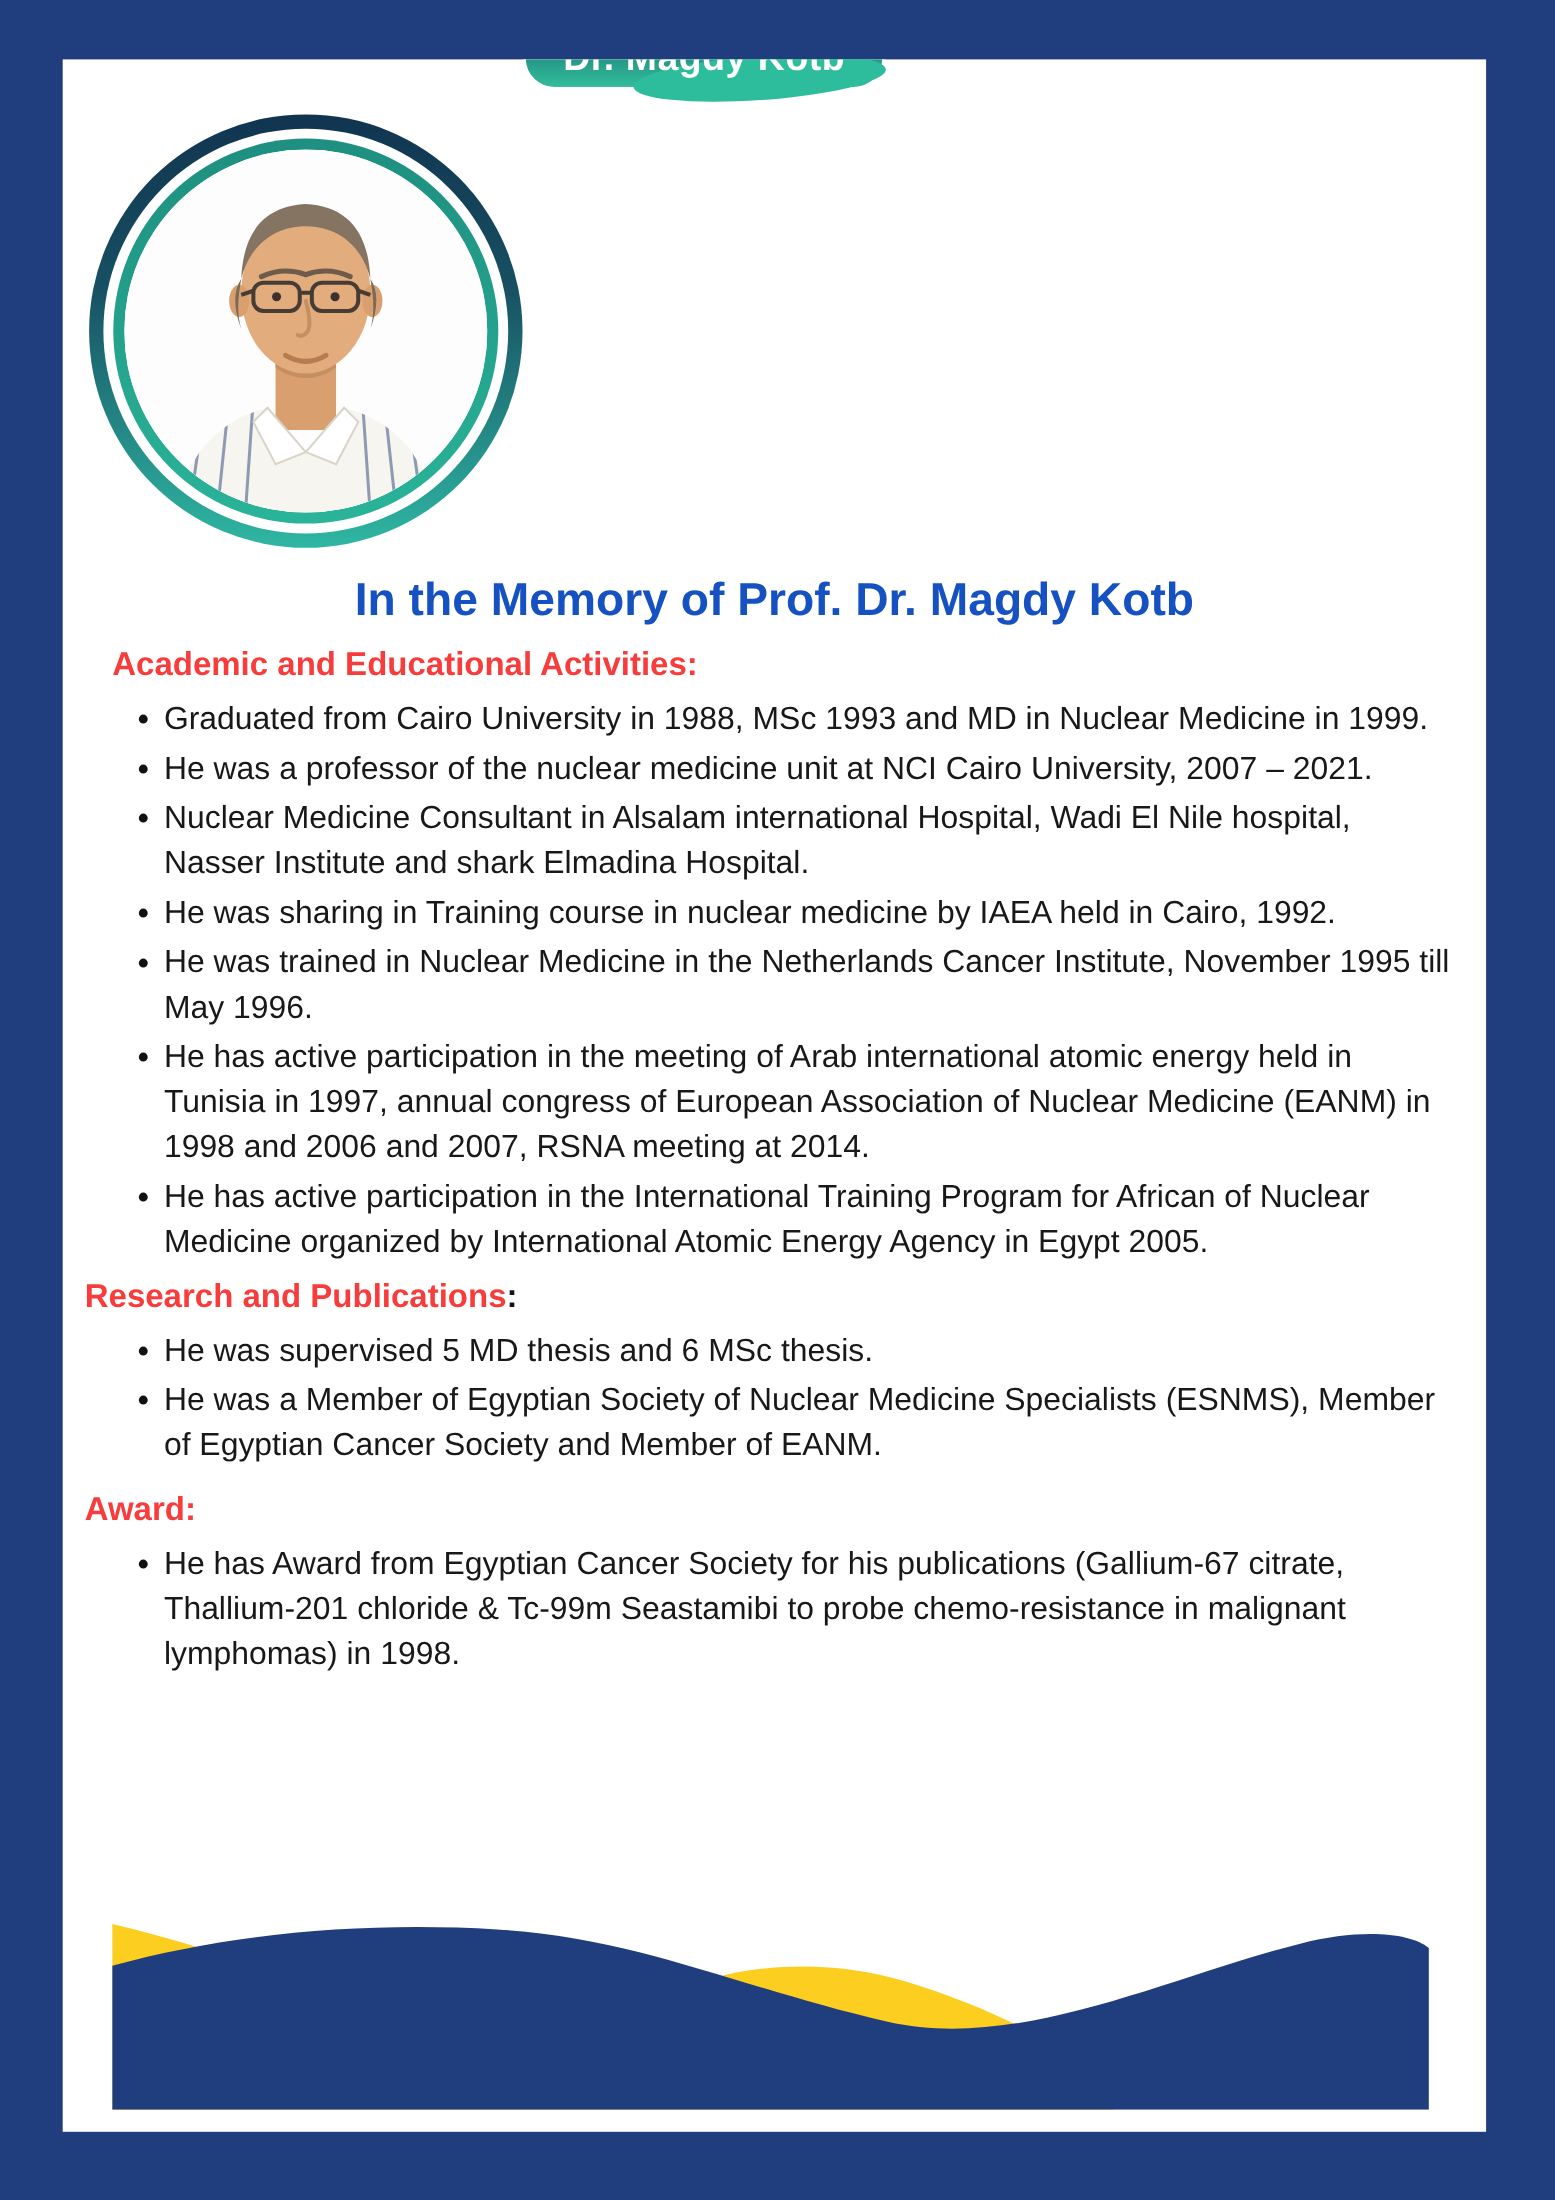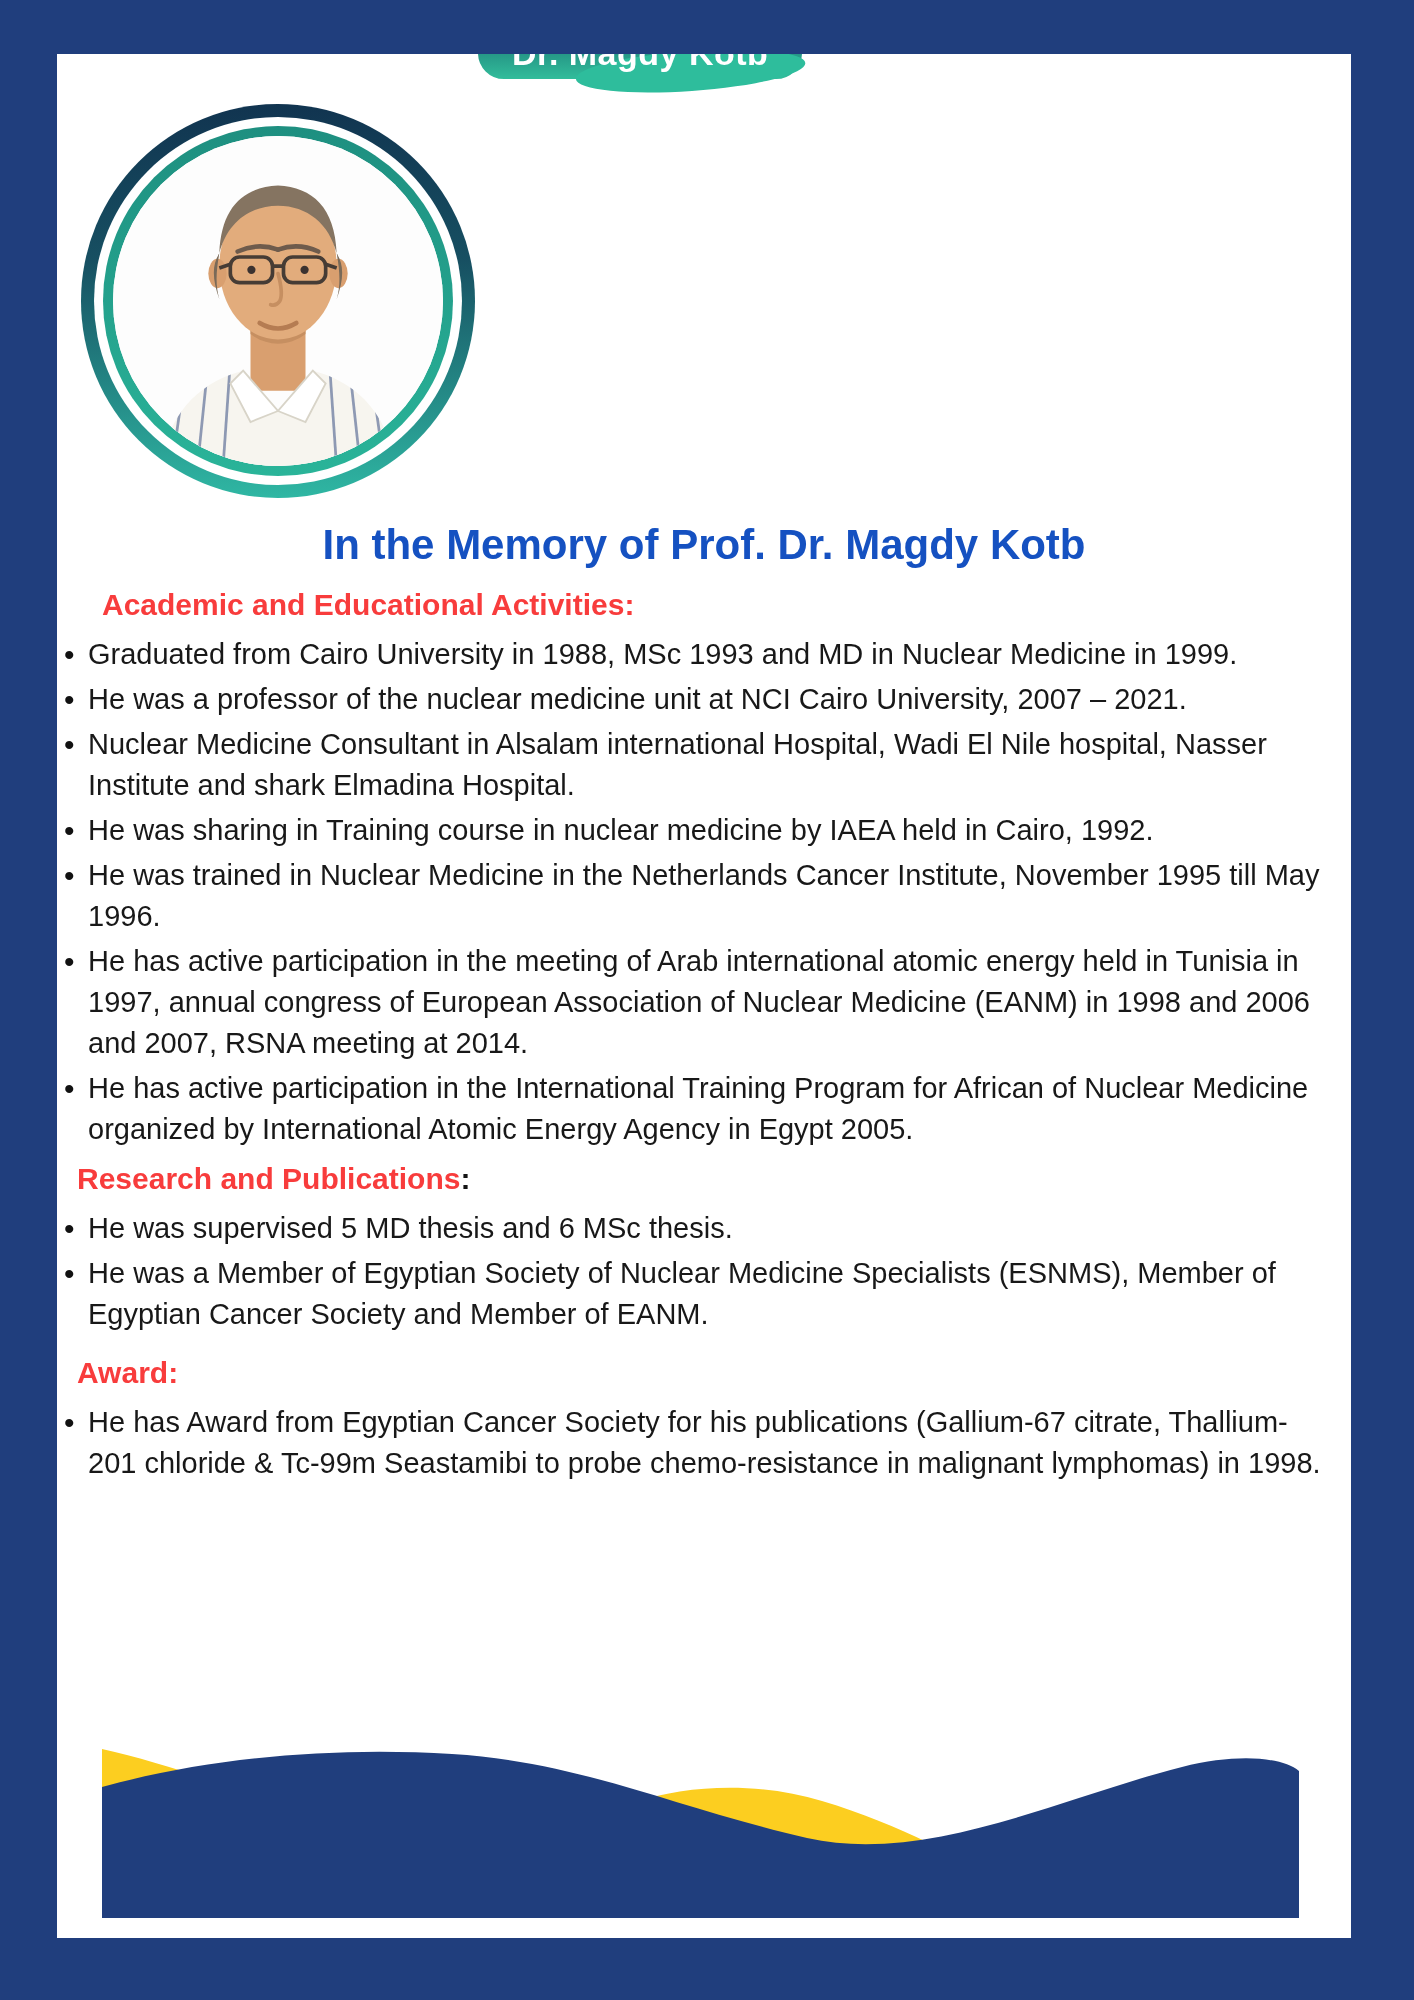--- a/index.html
+++ b/index.html
@@ -64,21 +64,21 @@
   .sec-1 { margin-top:10px; }
   .sec-2 { margin-top:9px; }
   .sec-3 { margin-top:18px; }
   h2.heading {
     margin:0 24px 0 20px;
     color:#F83C3C; font-size:30px; font-weight:700; line-height:1.3;
   }
   .sec-1 h2.heading { margin-left:45px; }
   h2 .colon-dark { color:#141414; }
 
-  ul.bullets { margin:10px 24px 0 0; padding:0 0 0 31px; }
+  ul.bullets { margin:10px 24px 0 0; padding:0 0 0 92px; }
   ul.bullets li {
     list-style:none; position:relative; margin:0 0 4px 0;
     color:#181818; font-size:29px; line-height:41px;
   }
   ul.bullets li::before {
     content:"\2022"; position:absolute; left:-24px; top:0;
     color:#111; font-size:30px;
   }
 
   

